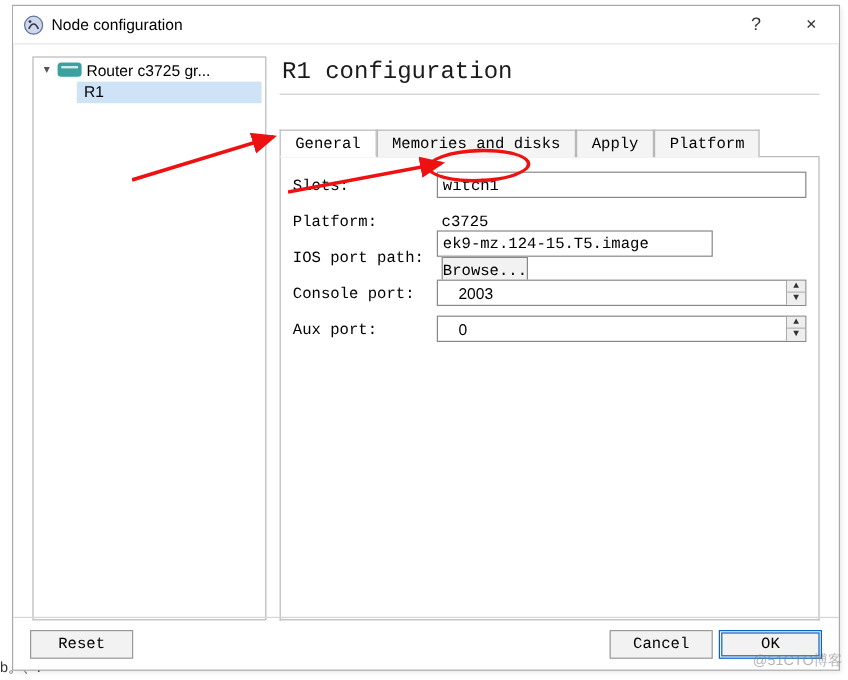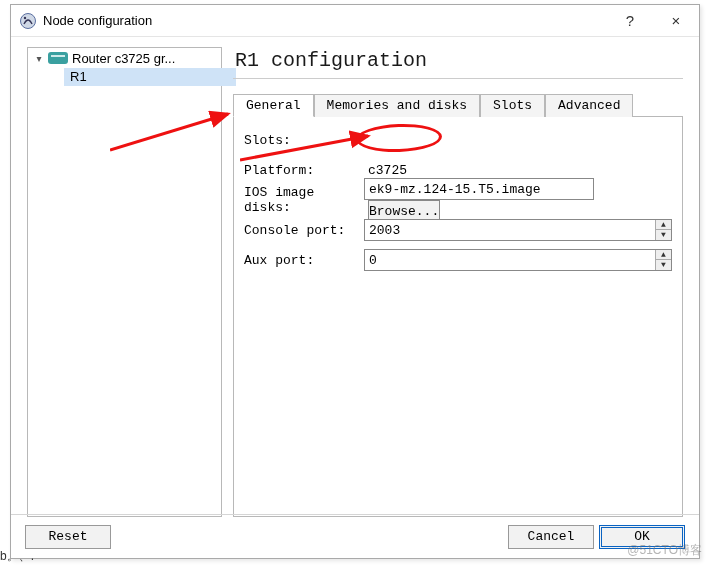--- a/index.html
+++ b/index.html
@@ -55,35 +55,35 @@
   .tree-row {
     display:flex; align-items:center; height:20px; padding-left:4px;
   }
   .tree-caret { width:14px; text-align:center; color:#555; font-size:10px;}
   .router-icn { width:20px; height:12px; background:#3aa0a0; border-radius:3px; margin:0 4px 0 2px; position:relative;}
   .router-icn:before{content:"";position:absolute;left:3px;top:3px;width:14px;height:2px;background:#cfeaea;}
   .tree-label { white-space:nowrap; overflow:hidden; text-overflow:ellipsis; flex:1;}
   .tree-child {
     margin-left: 36px;
     background:#cfe3f7;
-    height:18px; line-height:18px; padding-left:6px; width:172px;
+    height:18px; line-height:18px; padding-left:6px; width:154px;
   }
   .right-panel {
     position:absolute; top:0; left:206px; right:0; height:470px;
     display:flex; flex-direction:column;
   }
   .section-header {
     font-family: "Courier New", monospace;
     font-size: 20px;
     padding: 2px 0 6px 2px;
     border-bottom: 1px solid #ccc;
     color:#1a1a1a;
   }
   .tab-strip {
-    margin-top:14px;
+    margin-top:28px;
     display:flex;
     align-items:flex-end;
     height:24px;
     font-family:"Courier New", monospace;
     font-size:13px;
     border-bottom:1px solid #b8b8b8;
   }
   .tab {
     height:23px; line-height:22px;
     padding:0 12px;
@@ -113,21 +113,21 @@
   .browse-btn {
     width:72px; height:22px; margin-left:4px;
     border:1px solid #888; background:#f2f2f2;
     font-family:"Courier New", monospace; font-size:13px;
     vertical-align:top;
   }
   .spin-input {
     width:100%; height:22px; border:1px solid #888;
     display:flex; align-items:center; background:#fff;
   }
-  .spin-input .val { flex:1; padding:0 4px; font-family:Liberation Mono, monospace;}
+  .spin-input .val { flex:1; padding:0 4px; font-family:Liberation Sans, sans-serif;margin-left:13px;}
   .spin-btns { width:16px; display:flex; flex-direction:column; border-left:1px solid #aaa;}
   .spin-btns div { height:10px; font-size:8px; line-height:9px; text-align:center; color:#333; background:#eee;}
   .spin-btns div:first-child{border-bottom:1px solid #aaa;}
   .button-bar {
     position:absolute; left:0; right:0; bottom:0; height:44px;
     border-top:1px solid #d5d5d5;
     display:flex; align-items:center; padding:0 14px;
     gap:5px;
     font-family:"Courier New", monospace; font-size:13px;
   }
@@ -180,34 +180,37 @@
       </div>
       <div class="tree-child">R1</div>
     </div>
 
     <div class="right-panel">
       <div class="section-header">R1 configuration</div>
 
       <div class="tab-strip">
         <div class="tab active">General</div>
         <div class="tab">Memories and disks</div>
-        <div class="tab">Slots</div>
-        <div class="tab">Advanced</div>
+        <div class="tab">Apply</div>
+        <div class="tab">Platform</div>
       </div>
 
       <div class="form-area">
         <div class="form-row">
           <div class="form-label">Slots:</div>
+          <div class="form-field">
+            <input class="text-input" value="witch1" style="">
+          </div>
         </div>
         <div class="form-row">
           <div class="form-label">Platform:</div>
           <div class="form-field static-val">c3725</div>
         </div>
         <div class="form-row ios-row">
-          <div class="form-label">IOS image disks:</div>
+          <div class="form-label">IOS port path:</div>
           <div class="form-field" style="display:flex;flex-direction:column;">
             <input class="text-input" value="ek9-mz.124-15.T5.image" style="">
             <button class="browse-btn">Browse...</button>
           </div>
         </div>
         <div class="form-row">
           <div class="form-label">Console port:</div>
           <div class="form-field">
             <div class="spin-input">
               <span class="val">2003</span>

